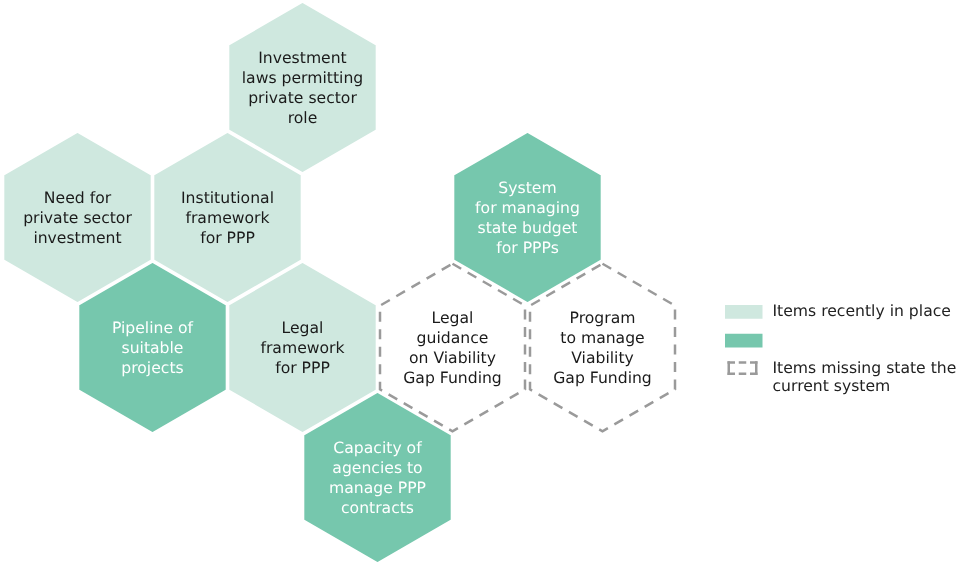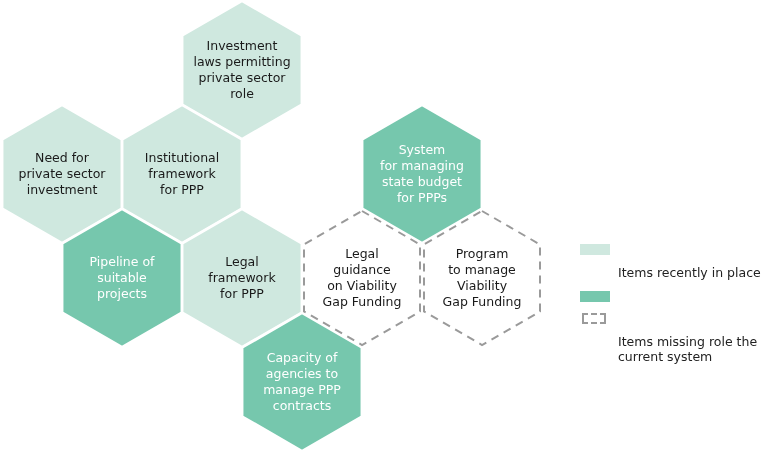--- a/index.html
+++ b/index.html
@@ -5,21 +5,21 @@
   html, body { margin: 0; padding: 0; background: #ffffff; }
   body { width: 766px; height: 455px; position: relative; overflow: hidden;
          font-family: "Liberation Sans", "DejaVu Sans", sans-serif; }
   #diagram { position: absolute; left: 0; top: 0; }
   .hex-label { font-family: "DejaVu Sans", "Liberation Sans", sans-serif; font-size: 12.5px; }
   .legend { position: absolute; left: 580px; top: 241px; font-family: "DejaVu Sans", sans-serif;
             font-size: 12.5px; color: #222; }
   .legend-row { display: flex; align-items: flex-start; margin-bottom: 8px; }
   .swatch { width: 30px; height: 11px; margin-right: 8px; margin-top: 3px; flex: none; }
   .swatch.dashed { box-sizing: border-box; border: 2px dashed #9a9a9a; background: #fff; height: 11px; width: 24px; margin-left: 2px; margin-right: 12px; }
-  .legend-text { line-height: 15px; margin-top: 24px; }
+  .legend-text { line-height: 15px; }
 </style>
 </head>
 <body>
 
 <svg id="diagram" width="766" height="455" xmlns="http://www.w3.org/2000/svg">
   <g id="hex-layer-fill">
       <polygon points="242.0,1.0 301.8,35.5 301.8,104.5 242.0,139.0 182.2,104.5 182.2,35.5" fill="#cfe8df" stroke="#ffffff" stroke-width="2.5"></polygon>
       <polygon points="62.0,105.0 121.8,139.5 121.8,208.5 62.0,243.0 2.2,208.5 2.2,139.5" fill="#cfe8df" stroke="#ffffff" stroke-width="2.5"></polygon>
       <polygon points="182.0,105.0 241.8,139.5 241.8,208.5 182.0,243.0 122.2,208.5 122.2,139.5" fill="#cfe8df" stroke="#ffffff" stroke-width="2.5"></polygon>
       <polygon points="422.0,105.0 481.8,139.5 481.8,208.5 422.0,243.0 362.2,208.5 362.2,139.5" fill="#76c7ad" stroke="#ffffff" stroke-width="2.5"></polygon>
@@ -47,15 +47,15 @@
 <div class="legend">
   <div class="legend-row">
     <div class="swatch" style="background:#cfe8df"></div>
     <span class="legend-text">Items recently in place</span>
   </div>
   <div class="legend-row">
     <div class="swatch" style="background:#76c7ad"></div>
   </div>
   <div class="legend-row">
     <div class="swatch dashed"></div>
-    <span class="legend-text" style="max-width:150px">Items missing role the current system</span>
+    <span class="legend-text" style="max-width:150px">Items missing state the current system</span>
   </div>
 </div>
 
 </body></html>

